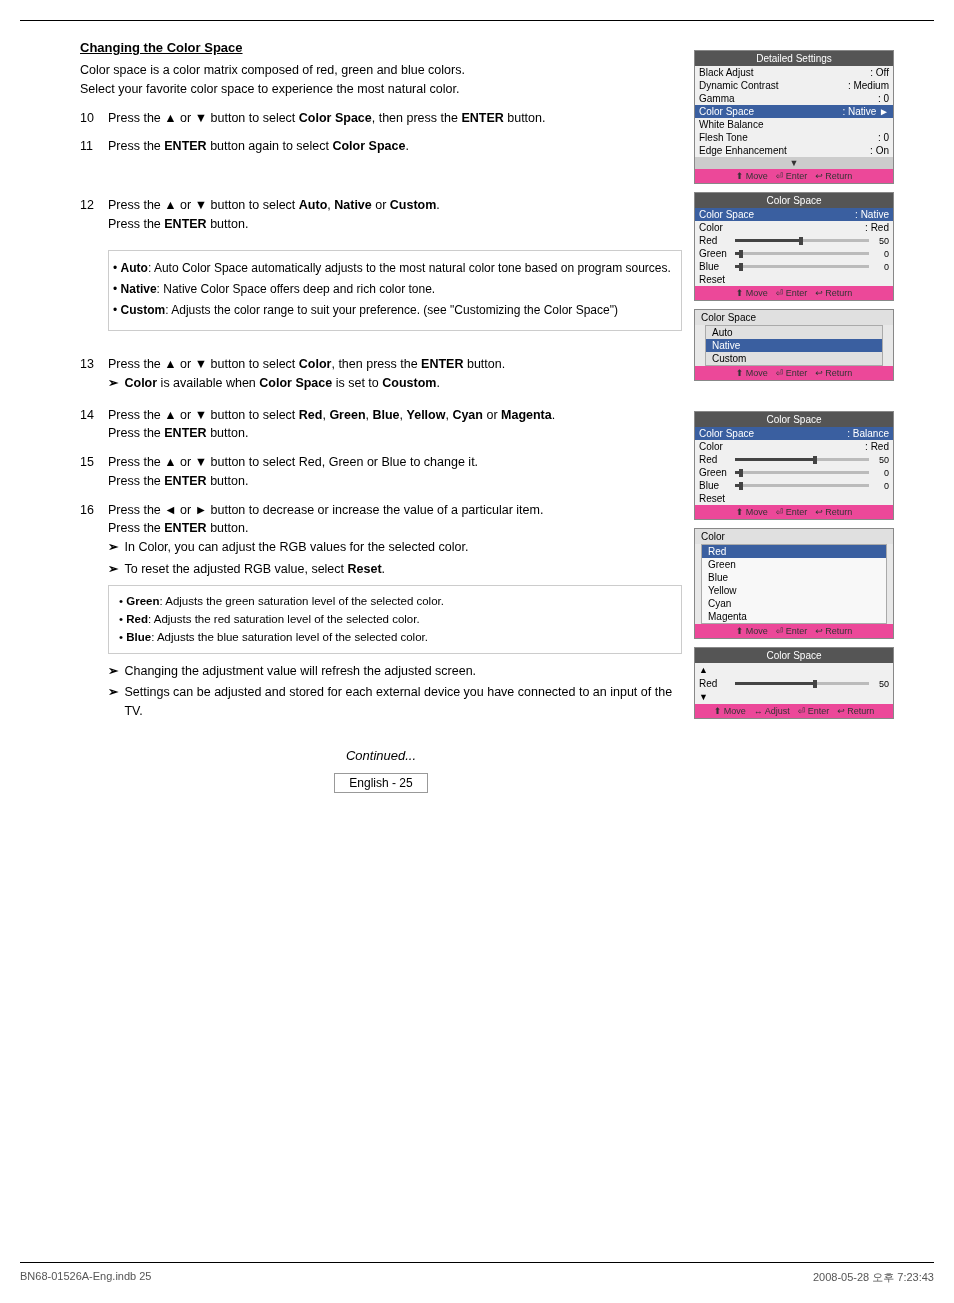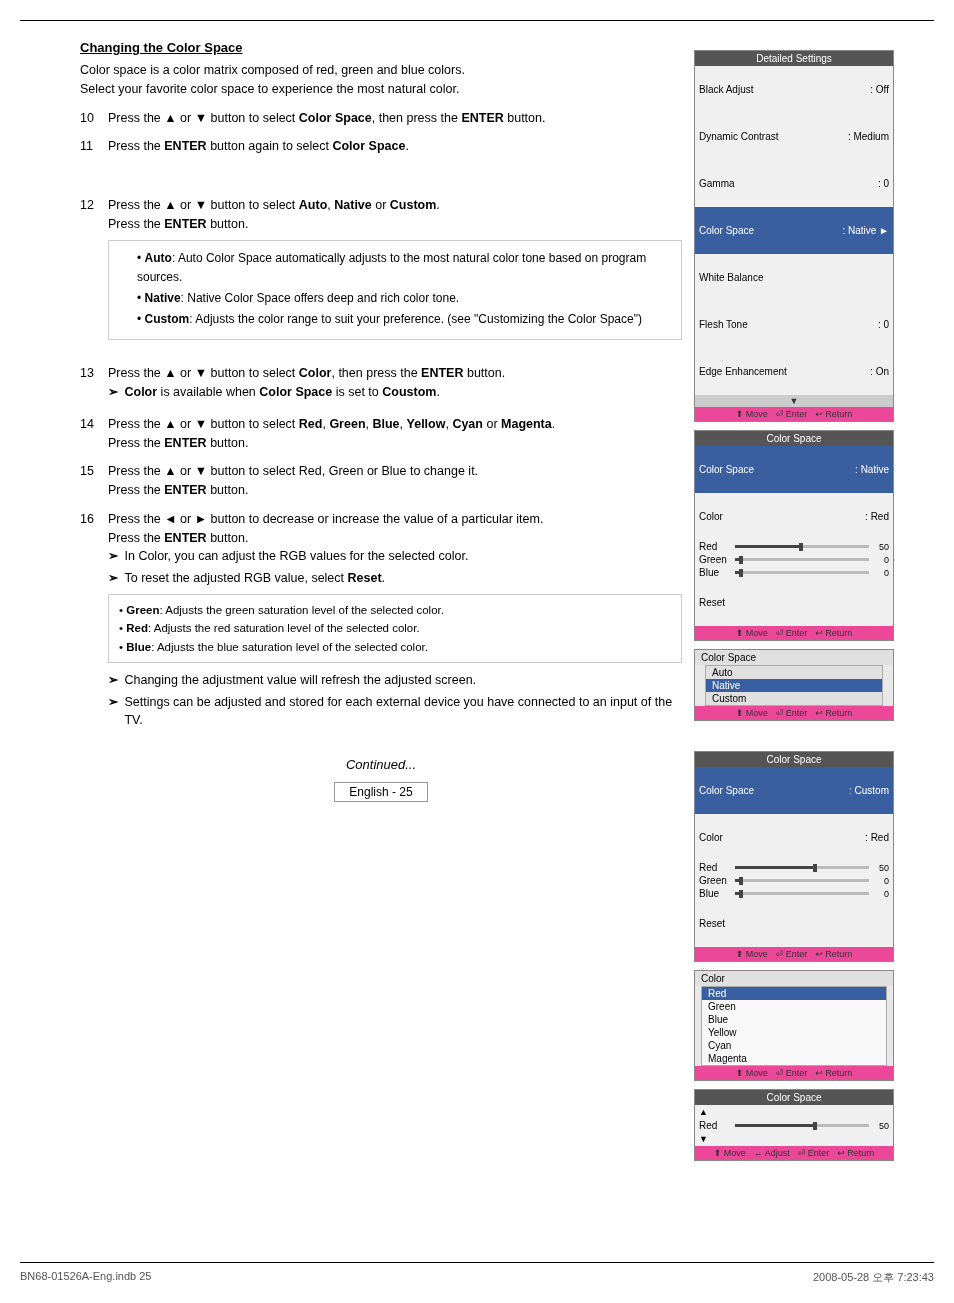--- a/index.html
+++ b/index.html
@@ -35,22 +35,22 @@
 
     .section { margin-bottom: 24px; }
     .section-intro { margin-bottom: 10px; font-size: 12.5px; line-height: 1.5; }
 
     .step { display: flex; gap: 8px; margin-bottom: 10px; font-size: 12.5px; line-height: 1.5; }
     .step-num { font-weight: normal; min-width: 20px; }
     .step-content { flex: 1; }
 
     .note-box {
       border: 1px solid #ccc;
-      padding: 8px 28px;
-      margin-top: 6px;
+      padding: 8px 4px;
+      margin-top: 16px;
       font-size: 12px;
       line-height: 1.6;
       background: #fff;
     }
     .note-box p { margin-bottom: 2px; }
 
     .small-box {
       border: 1px solid #ccc;
       padding: 6px 10px;
       margin-top: 6px;
@@ -97,21 +97,21 @@
     .ui-widget-title {
       background: #555;
       color: #fff;
       text-align: center;
       padding: 2px 16px;
       font-size: 10px;
     }
     .ui-row {
       display: flex;
       justify-content: space-between;
-      padding: 18px 4px;
+      padding: 1px 4px;
       font-size: 10px;
       background: #f0f0f0;
     }
     .ui-row.selected {
       background: #3a5fa0;
       color: #fff;
     }
     .ui-footer {
       background: #ec4899;
       display: flex;
@@ -357,21 +357,21 @@
           <span>⬆ Move</span>
           <span>⏎ Enter</span>
           <span>↩ Return</span>
         </div>
       </div>
 
       <div class="ui-widget" style="margin-top:30px;">
         <div class="ui-widget-title">Color Space</div>
         <div class="ui-row selected">
           <span>Color Space</span>
-            <span>: Custom</span>
+            <span>: Balance</span>
         </div>
         <div class="ui-row">
           <span>Color</span>
             <span>: Red</span>
         </div>
         <div class="slider-row">
           <span style="min-width:32px;">Red</span>
           <div class="slider-track">
             <div class="slider-fill" style="width:60%;"></div>
             <div class="slider-thumb" style="left:58%;"></div>

